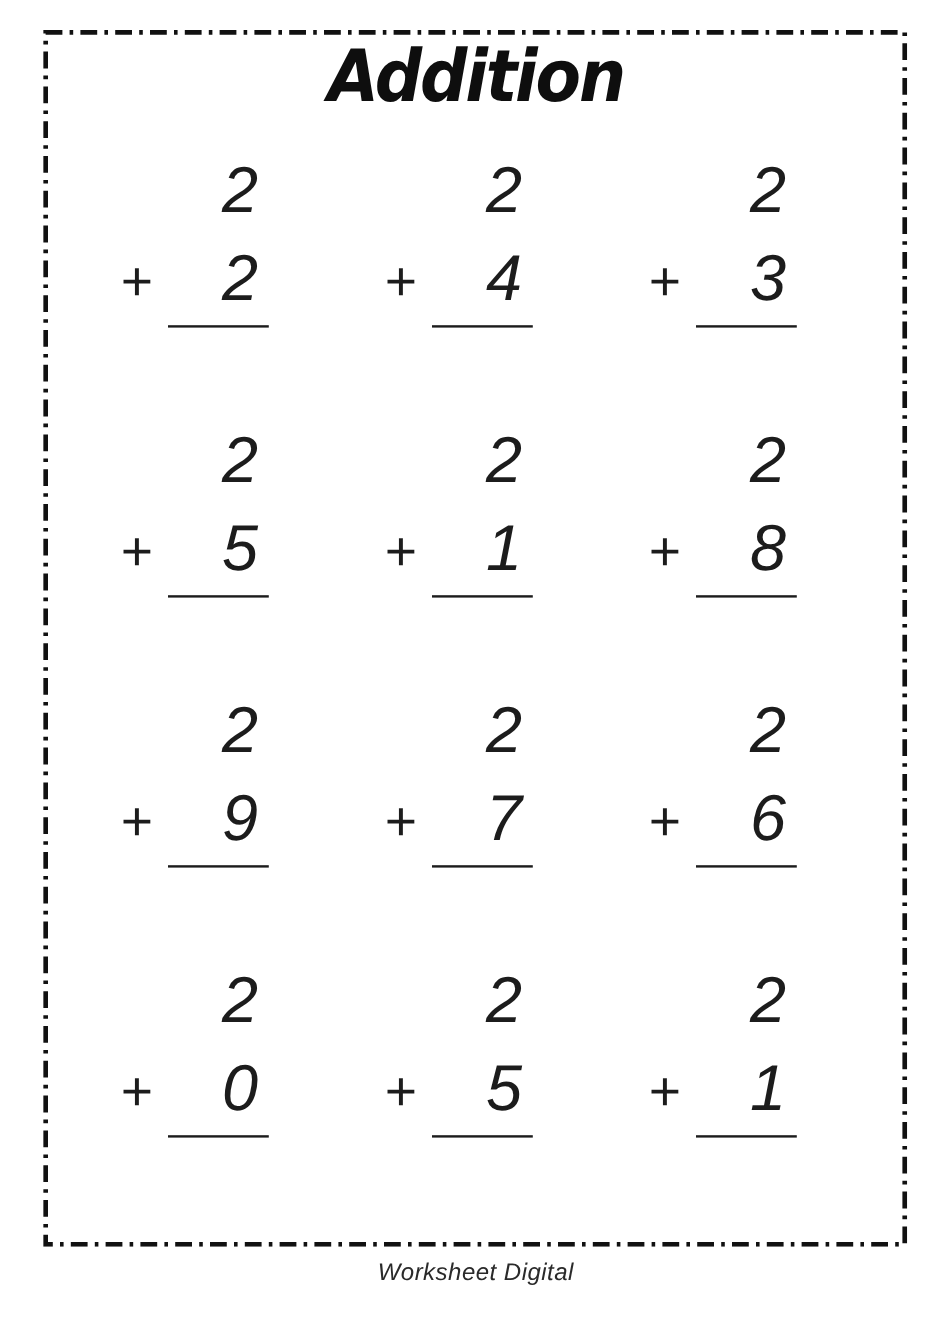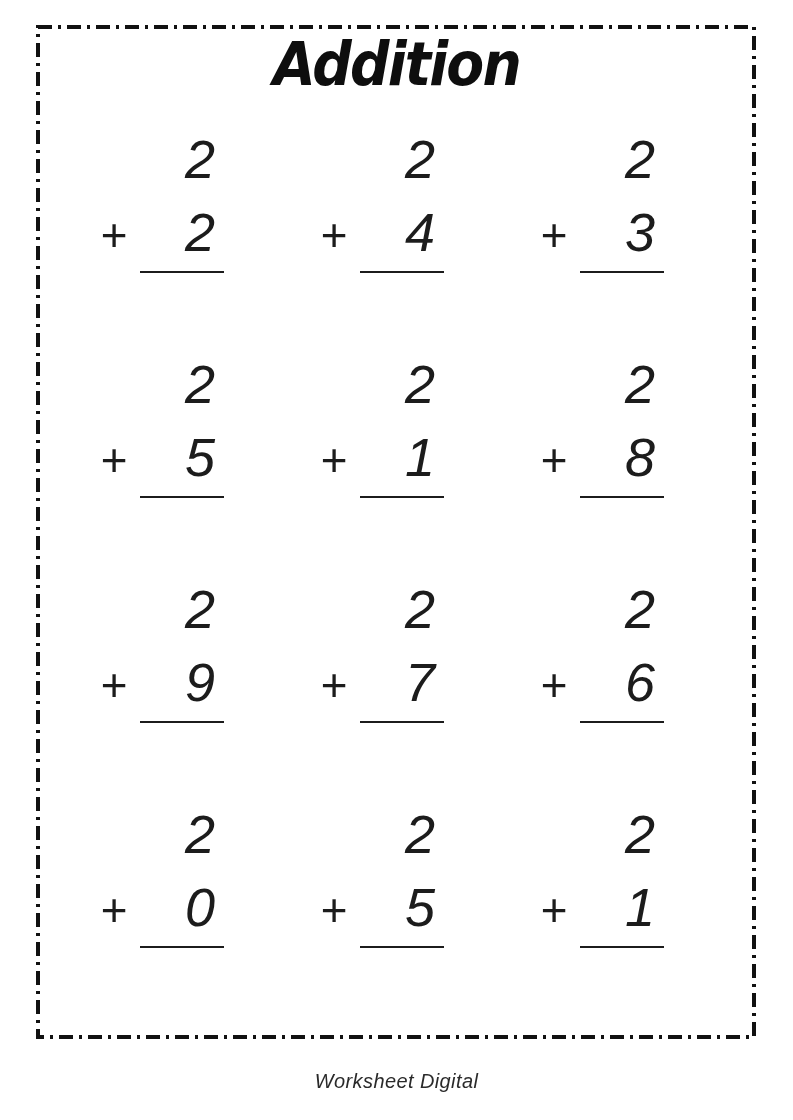--- a/index.html
+++ b/index.html
@@ -79,21 +79,20 @@
   }
   .footer {
     position: absolute;
     top: 1050px;
     left: 0;
     width: 793px;
     text-align: center;
     font-size: 20px;
     letter-spacing: 0.4px;
     color: #2a2a2a;
-    margin-top: 20px;
   }
 </style>
 </head>
 <body>
 
 <div class="sheet">
 
   <svg class="border-svg" width="720" height="1014">
     <rect x="2" y="2" width="716" height="1010" fill="none" stroke="#111111" stroke-width="4" stroke-dasharray="14 6 3 6"></rect>
   </svg>

